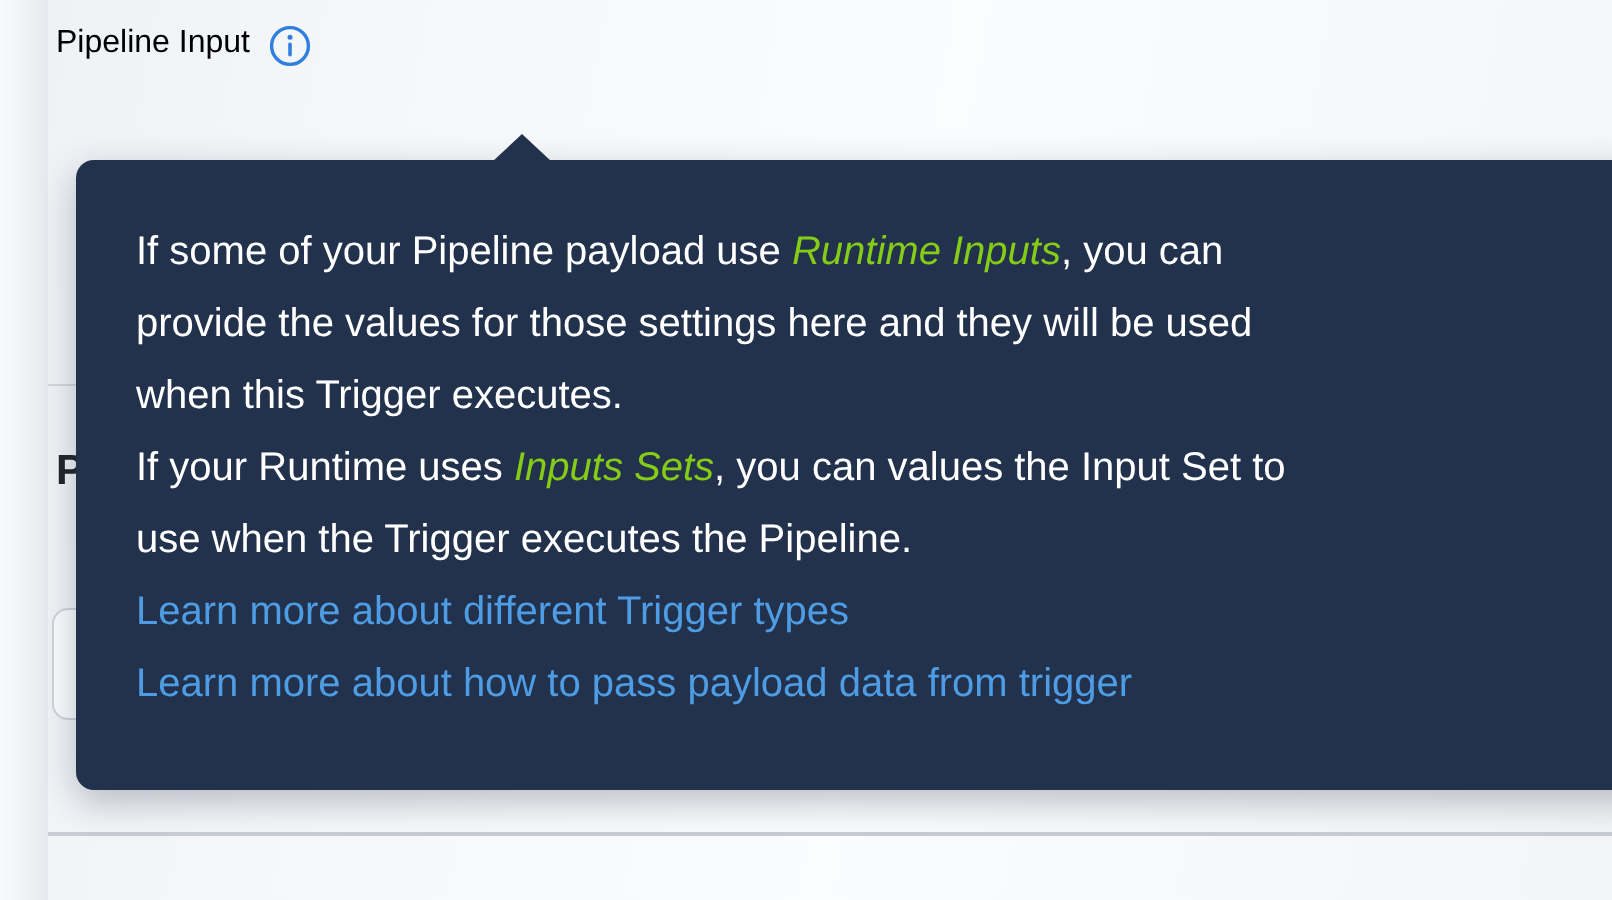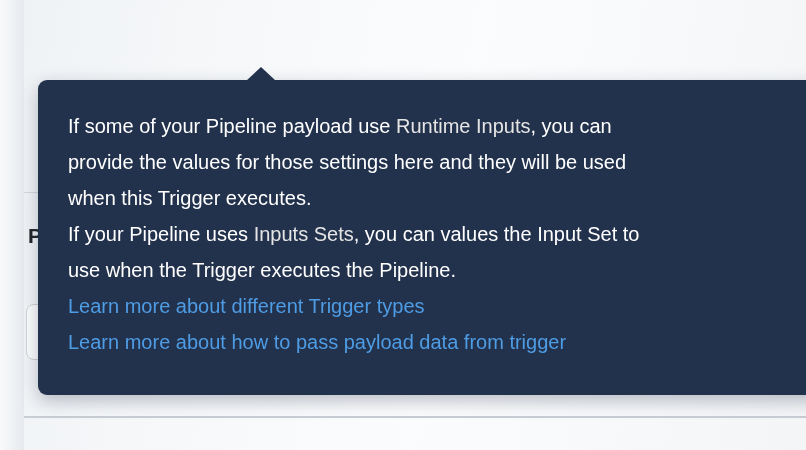--- a/index.html
+++ b/index.html
@@ -117,23 +117,24 @@
     right: 10px;
     font-size: 20px;
     line-height: 36px;
     color: #ffffff;
     font-weight: normal;
   }
 
   .tt-para { white-space: nowrap; }
 
   .tt-link {
-    color: #e5e5e5;
+    color: #84cc16;
     text-decoration: none;
     cursor: pointer;
+    font-style: italic;
   }
 
   .tt-linkline {
     color: #4e9ce4;
     white-space: nowrap;
     cursor: pointer;
     display: block;
   }
 </style>
 </head>
@@ -144,33 +145,43 @@
   <div id="page-left-edge"></div>
 
   <div id="divider-top"></div>
 
   <div id="section-label">P</div>
 
   <div id="bg-input"></div>
 
   <div id="divider-bottom"></div>
 
+  <div id="header">
+    <div>Pipeline Input</div>
+    <span class="info-icon">
+      <svg viewBox="0 0 22 22" width="22" height="22" xmlns="http://www.w3.org/2000/svg">
+        <circle cx="11" cy="11" r="9.2" fill="none" stroke="#2f7fe0" stroke-width="1.7"></circle>
+        <circle cx="11" cy="6.6" r="1.25" fill="#2f7fe0"></circle>
+        <rect x="10.1" y="9.2" width="1.8" height="7.1" rx="0.9" fill="#2f7fe0"></rect>
+      </svg>
+    </span>
+  </div>
 
   <div id="tooltip">
     <div id="tooltip-caret"></div>
 
     <div id="tooltip-body">
 
       <div class="tt-para"><span>If some of your Pipeline payload use </span><span class="tt-link">Runtime Inputs</span><span>, you can</span></div>
 
       <div class="tt-para">provide the values for those settings here and they will be used</div>
 
       <div class="tt-para">when this Trigger executes.</div>
 
-      <div class="tt-para"><span>If your Pipeline uses </span><span class="tt-link">Inputs Sets</span><span>, you can values the Input Set to</span></div>
+      <div class="tt-para"><span>If your Runtime uses </span><span class="tt-link">Inputs Sets</span><span>, you can values the Input Set to</span></div>
 
       <div class="tt-para">use when the Trigger executes the Pipeline.</div>
 
       <a class="tt-linkline">Learn more about different Trigger types</a>
 
       <a class="tt-linkline">Learn more about how to pass payload data from trigger</a>
 
     </div>
   </div>
 

